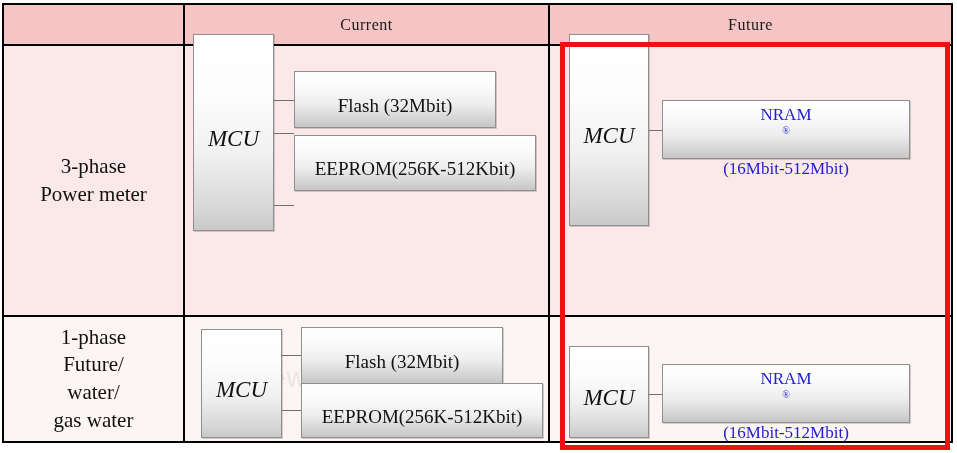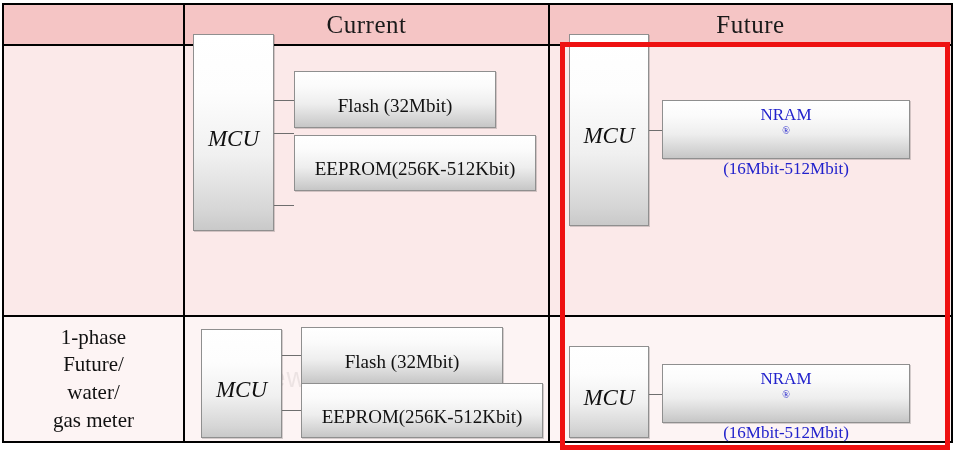--- a/index.html
+++ b/index.html
@@ -9,21 +9,21 @@
   
   .tbl{position:absolute;left:2px;top:3px;width:951px;height:440px;
        border:2px solid #000;box-sizing:border-box;background:#fbe9e9;}
 
   .vline{position:absolute;top:0;width:2px;height:100%;background:#000;}
   .hline{position:absolute;left:0;width:100%;height:2px;background:#000;}
 
   
   .hdr-cell{position:absolute;top:0;height:39px;background:#f5c5c5;}
   .hdr-label{position:absolute;top:0;height:39px;display:flex;align-items:center;
-             justify-content:center;font-size:25px;color:#1a1a1a;letter-spacing:.5px;}
+             justify-content:center;font-size:16px;color:#1a1a1a;letter-spacing:.5px;}
 
   
   .cell{position:absolute;}
   .row1{background:#fbe9e9;}
   .row2{background:#fdf4f4;}
 
   .rowlabel{position:absolute;display:flex;align-items:center;justify-content:center;
             text-align:center;font-size:21px;line-height:1.32;color:#111;}
 
   
@@ -72,20 +72,24 @@
     <div class="cell row2" style="left:181px;top:312px;width:363px;height:124px;"></div>
     <div class="cell row2" style="left:546px;top:312px;width:401px;height:124px;"></div>
 
     <div class="hline" style="top:39px;"></div>
     <div class="hline" style="top:310px;"></div>
     <div class="vline" style="left:179px;"></div>
     <div class="vline" style="left:544px;"></div>
 
     <div class="wmark" style="left:210px;top:358px;">IIANews</div>
 
+    <div class="rowlabel" style="left:0;top:41px;width:179px;height:269px;flex-direction:column;">
+      <span>3-phase</span>
+      <span>Power meter</span>
+    </div>
 
     <div class="blk mcu" style="left:189px;top:29px;width:81px;height:197px;">
       <span class="mcu-txt">MCU</span>
     </div>
 
     <div class="conn" style="left:270px;top:95px;width:20px;"></div>
     <div class="conn" style="left:270px;top:128px;width:20px;"></div>
     <div class="conn" style="left:270px;top:200px;width:20px;"></div>
 
     <div class="blk" style="left:290px;top:66px;width:202px;height:57px;">
@@ -103,21 +107,21 @@
       <span class="nram-txt">
         <span><span>NRAM</span><sup>®</sup></span>
         <span>(16Mbit-512Mbit)</span>
       </span>
     </div>
 
     <div class="rowlabel" style="left:0;top:312px;width:179px;height:124px;flex-direction:column;">
       <span>1-phase</span>
       <span>Future/</span>
       <span>water/</span>
-      <span>gas meter</span>
+      <span>gas water</span>
     </div>
 
     <div class="blk mcu" style="left:197px;top:324px;width:81px;height:109px;">
       <span class="mcu-txt">MCU</span>
     </div>
     <div class="conn" style="left:278px;top:350px;width:19px;"></div>
     <div class="conn" style="left:278px;top:405px;width:19px;"></div>
 
     <div class="blk" style="left:297px;top:322px;width:202px;height:57px;">
       <span class="mem-txt">Flash (32Mbit)</span>

